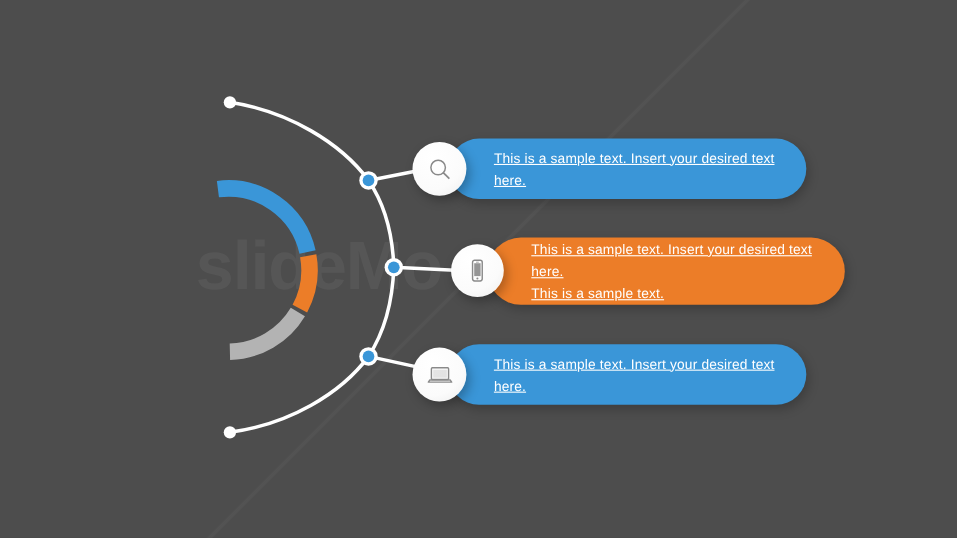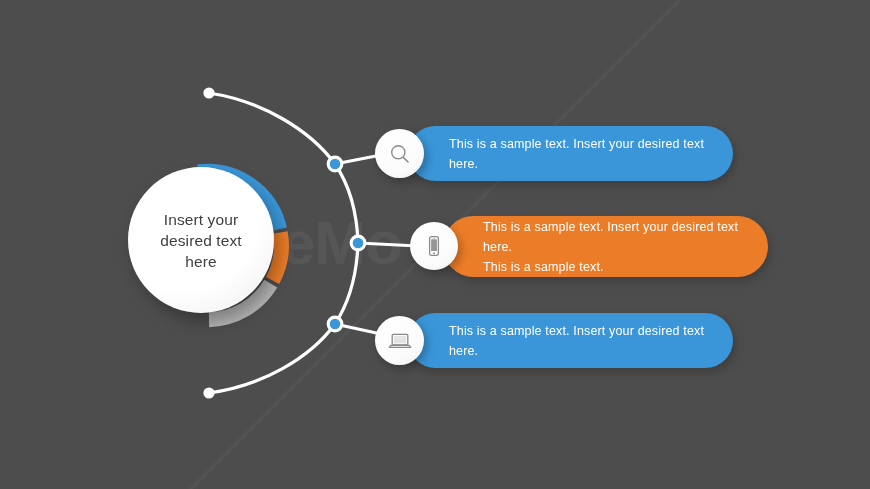--- a/index.html
+++ b/index.html
@@ -93,20 +93,21 @@
     display: flex;
     align-items: center;
     box-shadow: 2px 4px 10px rgba(0,0,0,0.22);
   }
   .pill-text {
     color: #ffffff;
     font-size: 12.5px;
     line-height: 20px;
     letter-spacing: 0.15px;
     white-space: pre-line;
+    text-decoration: underline;
   }
   .icon-bubble {
     position: absolute;
     border-radius: 50%;
     background: radial-gradient(circle at 36% 30%, #ffffff 0%, #fbfbfb 62%, #ededed 100%);
     box-shadow: 3px 4px 10px rgba(0,0,0,0.28);
     display: flex;
     align-items: center;
     justify-content: center;
     z-index: 3;
@@ -161,25 +162,20 @@
 
   <div id="hub">
     <svg id="hub-ring" viewBox="0 0 166 166">
 
       <path d="M 74.1 8.9 A 74 74 0 0 1 155.6 66.1" fill="none" stroke="#3a96d8" stroke-width="15" stroke-linecap="butt"></path>
 
       <path d="M 156.2 69.5 A 74 74 0 0 1 148.6 117.5" fill="none" stroke="#ec7d28" stroke-width="15" stroke-linecap="butt"></path>
 
       <path d="M 146.8 120.6 A 74 74 0 0 1 85.0 156.7" fill="none" stroke="#b3b3b3" stroke-width="15" stroke-linecap="butt"></path>
     </svg>
-    <div id="hub-disc">
-      <div id="hub-label">Insert your
-desired text
-here</div>
-    </div>
   </div>
 
   <div class="pill" id="row-1-pill">
     <div class="pill-text">This is a sample text. Insert your desired text here.</div>
   </div>
   <div class="icon-bubble" id="row-1-icon">
     <svg width="24" height="24" viewBox="0 0 24 24">
       <circle cx="10.3" cy="10.3" r="6.6" fill="none" stroke="#8a8a8a" stroke-width="1.35"></circle>
       <line x1="15.2" y1="15.2" x2="20.0" y2="20.0" stroke="#8a8a8a" stroke-width="1.6" stroke-linecap="round"></line>
     </svg>

